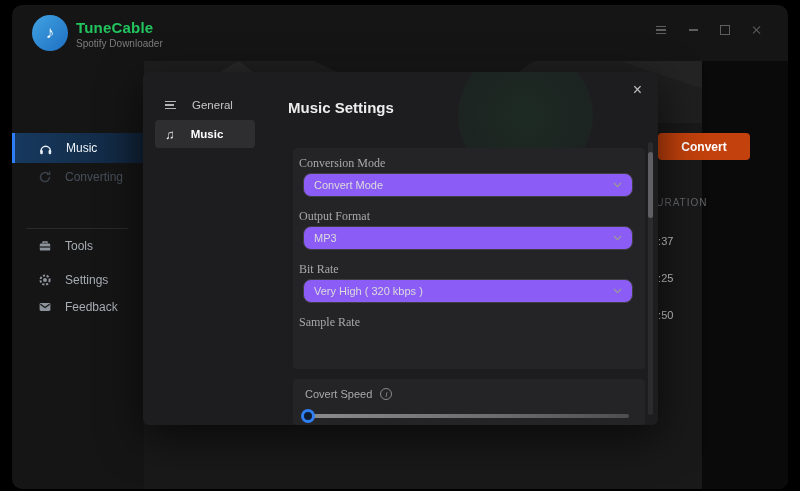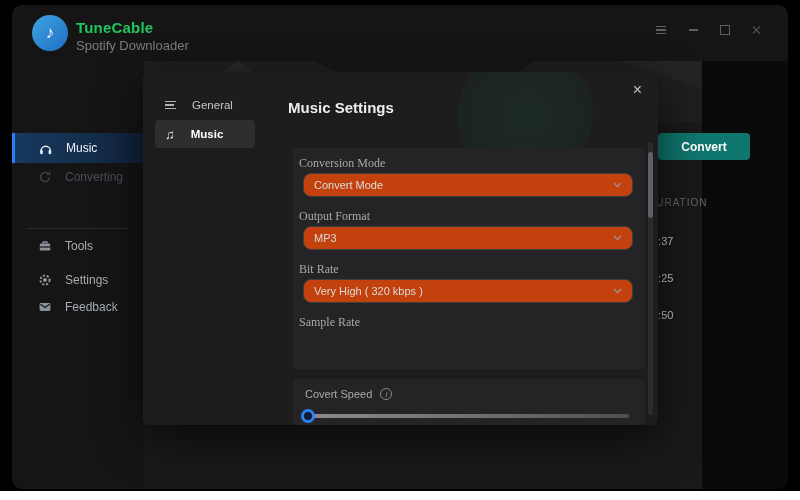--- a/index.html
+++ b/index.html
@@ -10,21 +10,21 @@
 
   
   .appwin{position:absolute;left:12px;top:5px;width:776px;height:484px;background:#151516;
           border-radius:10px;overflow:hidden;z-index:1;}
 
   
   .logo-circle{position:absolute;left:20px;top:10px;width:36px;height:36px;border-radius:50%;
                background:linear-gradient(135deg,#41a3e2,#1e6fc2);display:flex;align-items:center;justify-content:center;
                color:#fff;font-size:17px;}
   .brand-name{position:absolute;left:64px;top:14px;font-size:15px;font-weight:700;color:#22c55e;letter-spacing:.2px;}
-  .brand-tag{position:absolute;left:64px;top:33px;font-size:13px;color:#7c7c7c;}
+  .brand-tag{position:absolute;left:64px;top:33px;font-size:10px;color:#7c7c7c;}
   .winctrls{position:absolute;right:24px;top:18px;display:flex;gap:18px;align-items:center;color:#5e5e5e;}
   .wbtn{width:14px;height:14px;display:flex;align-items:center;justify-content:center;cursor:default;}
   .i-menu{display:flex;flex-direction:column;gap:2px;}
   .i-menu i{display:block;width:10px;height:1.4px;background:#5e5e5e;}
   .i-min{width:9px;height:1.4px;background:#5e5e5e;display:block;}
   .i-max{width:8px;height:8px;border:1.4px solid #5e5e5e;display:block;}
   .i-x{position:relative;width:10px;height:10px;display:block;}
   .i-x::before,.i-x::after{content:"";position:absolute;left:4.3px;top:0;width:1.4px;height:10px;background:#5e5e5e;}
   .i-x::before{transform:rotate(45deg);} .i-x::after{transform:rotate(-45deg);}
 
@@ -71,21 +71,21 @@
                  padding-left:10px;box-sizing:border-box;color:#ffffff;font-weight:600;}
   .i-lines{display:flex;flex-direction:column;gap:2.4px;}
   .i-lines i{display:block;height:1.4px;background:#b3b3b3;}
   .i-lines i:nth-child(1){width:11px;} .i-lines i:nth-child(2){width:9px;} .i-lines i:nth-child(3){width:11px;}
   .note-glyph{font-size:13px;color:#e6e6e6;}
 
   .panel{position:absolute;left:150px;width:352px;background:#242427;border-radius:4px;}
   .panel.p1{top:76px;height:221px;}
   .panel.p2{top:307px;height:46px;}
   .f-label{position:absolute;left:6px;font-size:12px;color:#a9a9a9;font-family:Liberation Serif, serif;}
-  .select{position:absolute;left:10px;width:330px;height:24px;background:#c2410c;border:1px solid #3f3f42;
+  .select{position:absolute;left:10px;width:330px;height:24px;background:#8b5cf6;border:1px solid #3f3f42;
           border-radius:8px;box-sizing:border-box;display:flex;align-items:center;justify-content:space-between;
           padding:0 10px;cursor:pointer;}
   .select .val{font-size:11px;color:#dcdcdc;}
   .select svg{color:#9a9a9a;}
   .lbl0{top:8px;} .sel0{top:25px;}
   .lbl1{top:61px;} .sel1{top:78px;}
   .lbl2{top:114px;} .sel2{top:131px;}
   .lbl3{top:167px;} .sel3{top:184px;}
   .speed-row{position:absolute;left:12px;top:9px;display:flex;align-items:center;gap:8px;}
   .speed-lbl{font-size:11px;color:#a9a9a9;}
@@ -174,21 +174,21 @@
 
     <div class="main">
       <div class="banner">
         <div class="tri1"></div>
         <div class="tri2"></div>
         <div class="tri3"></div>
         <div class="ghost-bar1"></div>
         <div class="ghost-bar2"></div>
       </div>
       <div class="darkband"></div>
-      <div class="convert-btn" style="background: #0f766e;">Convert</div>
+      <div class="convert-btn" style="background: #c2410c;">Convert</div>
       <div class="dur-head">DURATION</div>
       <div class="dur d0">2:37</div>
       <div class="dur d1">3:25</div>
       <div class="dur d2">2:50</div>
     </div>
   </div>
 
   <div class="dialog">
     <div class="spotify-ghost"></div>
     <div class="dlg-close">×</div>

